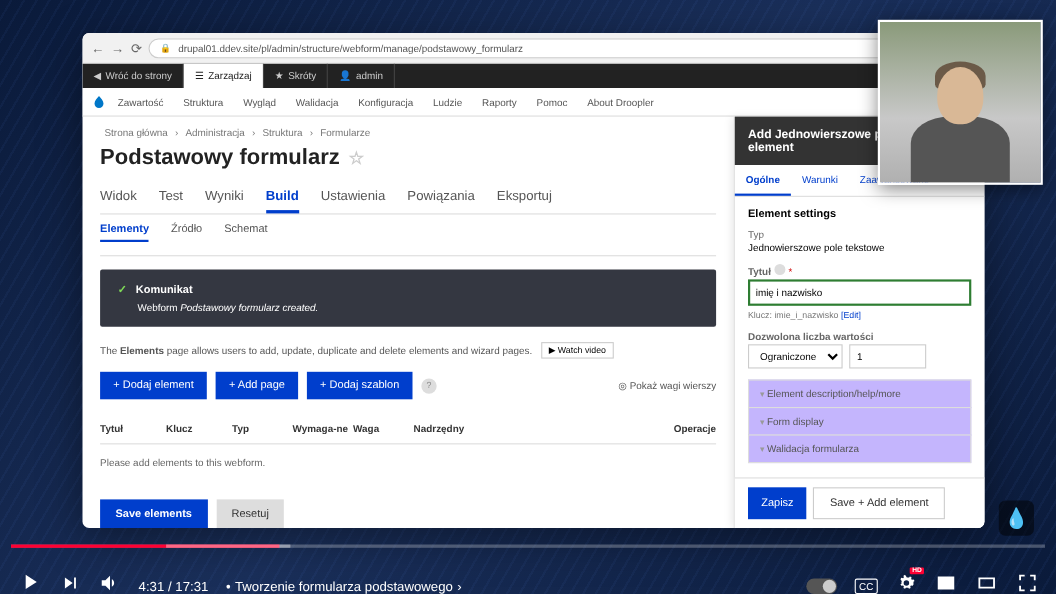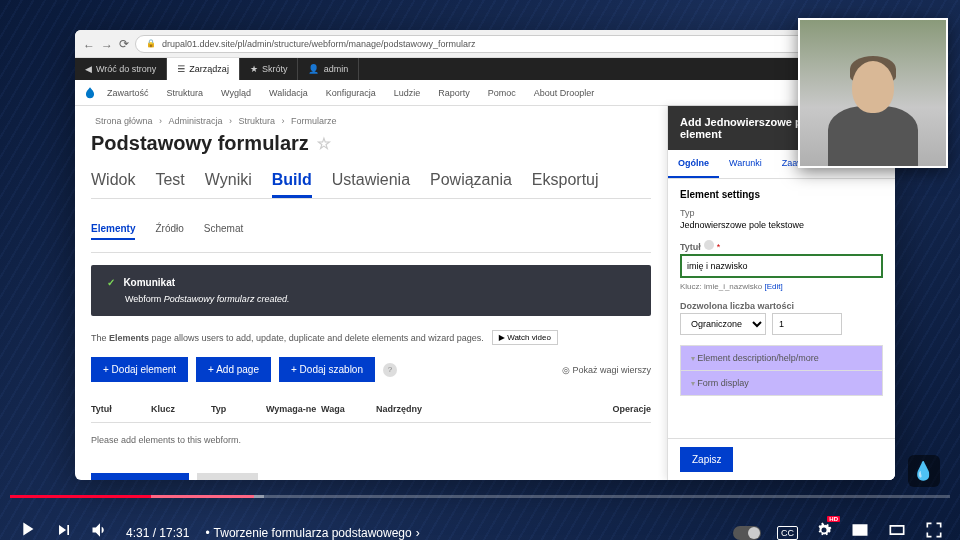--- a/index.html
+++ b/index.html
@@ -25,21 +25,21 @@
 
 .content-wrap { display: flex; height: calc(100% - 76px); }
 .main { flex: 1; padding: 10px 16px; overflow: hidden; }
 .sidebar { width: 228px; background: #fff; border-left: 1px solid #ddd; display: flex; flex-direction: column; box-shadow: -2px 0 8px rgba(0,0,0,0.1); }
 
 .breadcrumb { font-size: 9px; color: #777; margin-bottom: 6px; }
 .breadcrumb span { margin: 0 4px; }
 .page-title { font-size: 20px; font-weight: bold; color: #222; margin-bottom: 10px; display: flex; align-items: center; gap: 8px; }
 .star { color: #ccc; font-size: 16px; }
 
-.primary-tabs { display: flex; gap: 20px; border-bottom: 1px solid #ddd; font-size: 16px; margin-bottom: 20px; }
+.primary-tabs { display: flex; gap: 20px; border-bottom: 1px solid #ddd; font-size: 12px; margin-bottom: 4px; }
 .ptab { padding: 6px 0; color: #555; cursor: pointer; }
 .ptab.active { color: #003ecc; border-bottom: 3px solid #003ecc; font-weight: bold; }
 
 .secondary-tabs { display: flex; gap: 20px; font-size: 10px; margin-bottom: 12px; }
 .stab { padding: 4px 0; color: #555; cursor: pointer; }
 .stab.active { color: #003ecc; border-bottom: 2px solid #003ecc; font-weight: bold; }
 
 .hr { border: none; border-top: 1px solid #ddd; margin-bottom: 12px; }
 
 .message-box { background: #343741; color: #fff; padding: 12px 16px; border-radius: 2px; margin-bottom: 14px; font-size: 10px; }
@@ -246,23 +246,25 @@
         <div class="side-label"><b>Tytuł</b><span class="help-dot"></span><span class="req-star">*</span></div>
         <input class="side-input" value="imię i nazwisko" style="">
         <div class="side-key"><span>Klucz: </span><span>imie_i_nazwisko</span> <a>[Edit]</a></div>
         <div class="side-label" style="font-weight:bold">Dozwolona liczba wartości</div>
         <div class="side-select-row">
           <select class="side-select"><option>Ograniczone</option></select>
           <input class="side-num" value="1" style="">
         </div>
         <div class="accordion">Element description/help/more</div>
         <div class="accordion">Form display</div>
+        <div class="accordion">Walidacja formularza</div>
       </div>
       <div class="side-footer">
         <button class="btn-primary">Zapisz</button>
+        <button class="btn-reset" style="background:#fff;border:1px solid #ccc">Save + Add element</button>
       </div>
     </div>
   </div>
 </div>
 
 <div class="webcam">
   <div class="person">
     <div class="body-shape"></div>
     <div class="hair"></div>
     <div class="head"></div>

